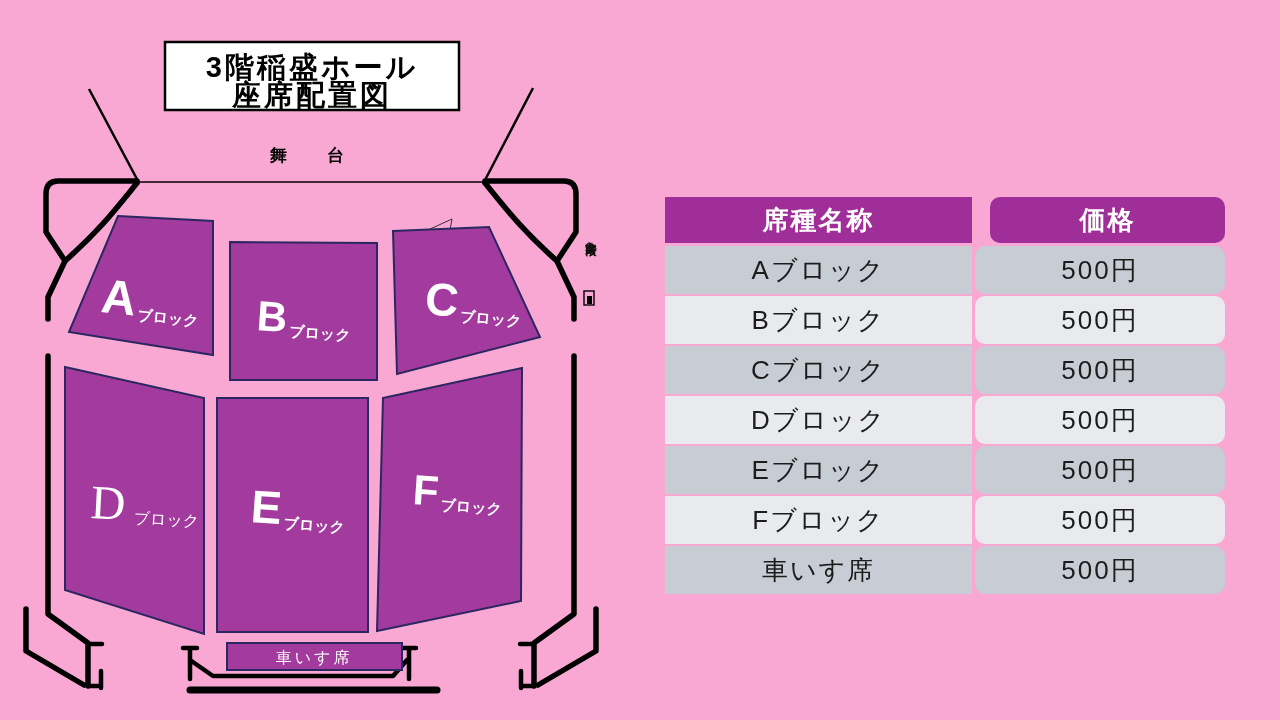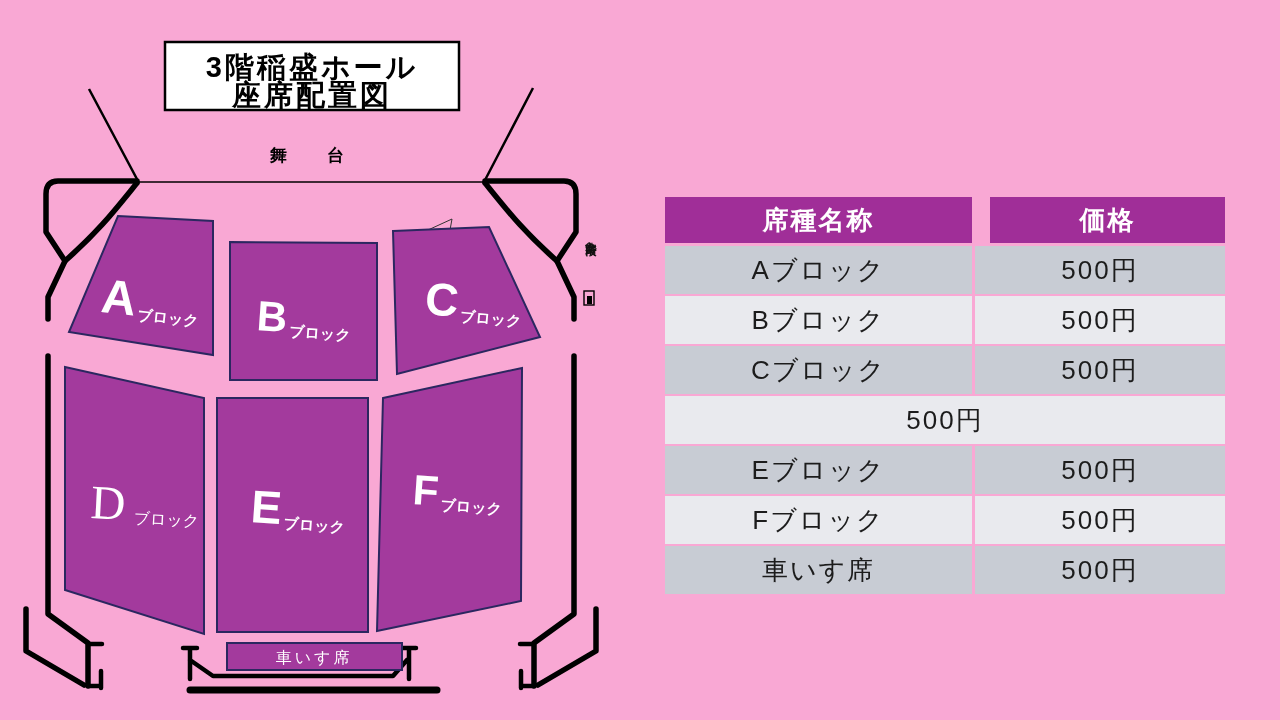--- a/index.html
+++ b/index.html
@@ -10,21 +10,21 @@
           font-size:11px;letter-spacing:1px;color:#111;font-weight:bold;
           font-family:"Liberation Sans", sans-serif;}
   
   .price-table{position:absolute;left:665px;top:197px;width:560px;}
   .pt-header{display:flex;gap:18px;height:46px;margin-bottom:3px;}
   .pt-header .pt-cell{background:#A02E98;color:#fff;font-weight:bold;font-size:26px;}
   .pt-row{display:flex;gap:3px;height:48px;margin-bottom:2px;}
   .pt-cell{display:flex;align-items:center;justify-content:center;
            letter-spacing:2px;color:#1c1c1c;font-size:26px;}
   .pt-name{width:307px;}
-  .pt-price{flex:1;}
+  .pt-price{flex:1;border-radius:10px;}
   .row-dark .pt-cell{background:#C8CCD4;}
   .row-light .pt-cell{background:#E9EAEE;}
 </style>
 </head>
 <body>
 
 <div class="screen">
 
   <svg class="seatmap-svg" width="640" height="720" viewBox="0 0 640 720">
 
@@ -101,20 +101,21 @@
     </div>
     <div class="pt-row row-light">
       <div class="pt-cell pt-name">Bブロック</div>
       <div class="pt-cell pt-price">500円</div>
     </div>
     <div class="pt-row row-dark">
       <div class="pt-cell pt-name">Cブロック</div>
       <div class="pt-cell pt-price">500円</div>
     </div>
     <div class="pt-row row-light">
+      <div class="pt-cell pt-name">Dブロック</div>
       <div class="pt-cell pt-price">500円</div>
     </div>
     <div class="pt-row row-dark">
       <div class="pt-cell pt-name">Eブロック</div>
       <div class="pt-cell pt-price">500円</div>
     </div>
     <div class="pt-row row-light">
       <div class="pt-cell pt-name">Fブロック</div>
       <div class="pt-cell pt-price">500円</div>
     </div>

